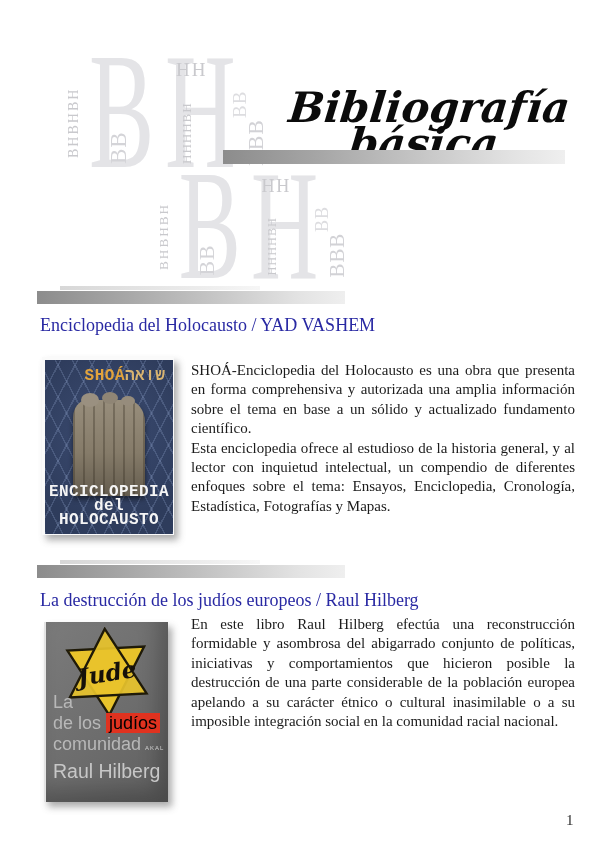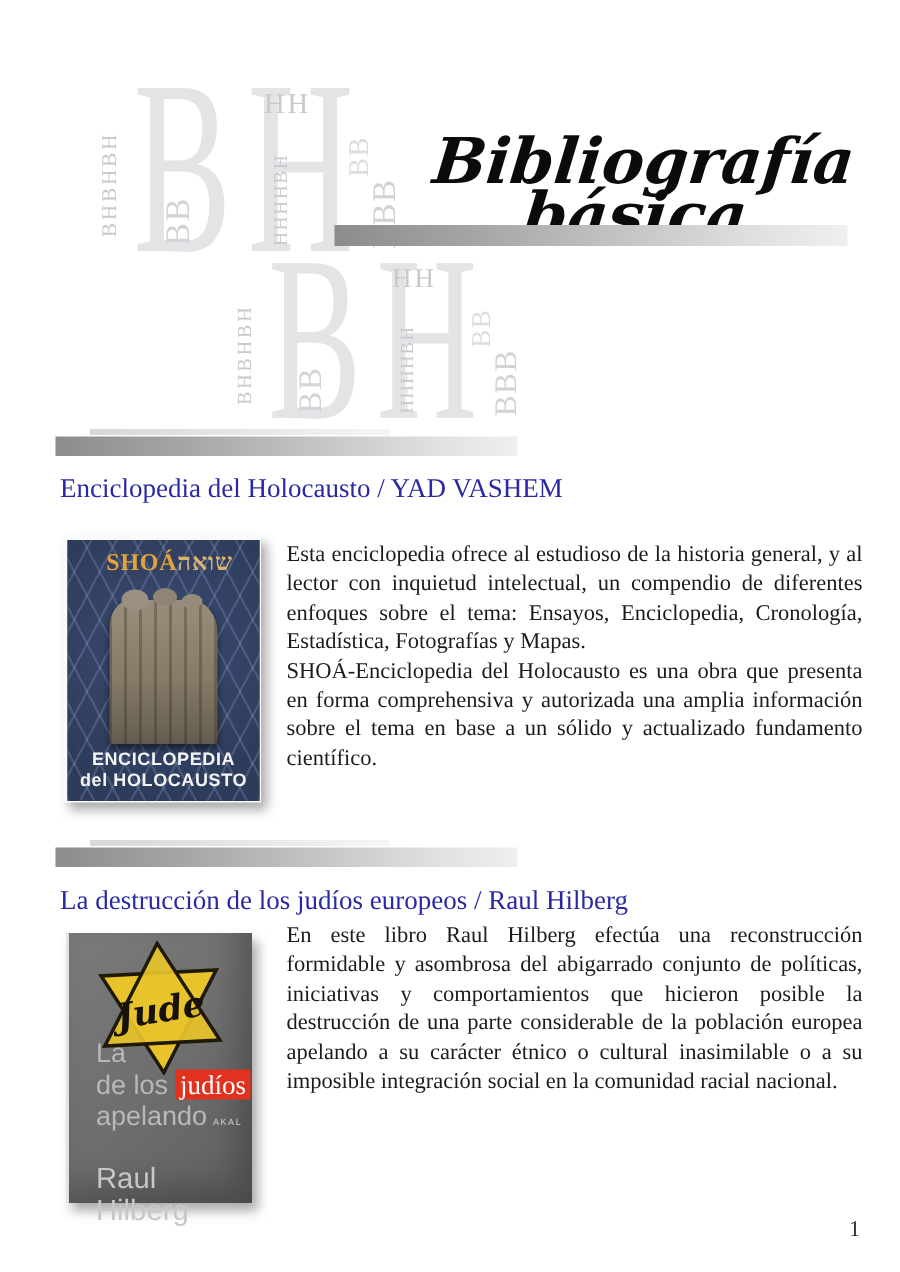--- a/index.html
+++ b/index.html
@@ -65,56 +65,56 @@
   }
   .cover1-inner{
     position:absolute;left:3px;top:3px;right:1px;bottom:1px;
     background-color:#2e3c5c;
     background-image:
       repeating-linear-gradient(62deg, rgba(145,165,205,.25) 0 1.5px, transparent 1.5px 15px),
       repeating-linear-gradient(-62deg, rgba(145,165,205,.25) 0 1.5px, transparent 1.5px 15px),
       radial-gradient(circle at 50% 42%, #3c4c72 0%, #2e3c5c 75%);
   }
   .cover1-titlerow{
-    position:absolute;top:7px;left:4px;width:100%;text-align:center;
-    font-family:Liberation Serif, serif;font-weight:bold;font-size:16px;letter-spacing:.5px;
+    position:absolute;top:7px;left:16px;width:100%;text-align:center;
+    font-family:Liberation Mono, monospace;font-weight:bold;font-size:16px;letter-spacing:.5px;
   }
   .cover1-latin{color:#e2a33c;}
   .cover1-hebrew{color:#d9b470;}
   .sculpt{
     position:absolute;left:50%;top:40px;transform:translateX(-50%);
     width:72px;height:96px;border-radius:14px 18px 3px 3px / 18px 22px 3px 3px;
     background:
       repeating-linear-gradient(90deg, rgba(45,38,26,.30) 0 2px, transparent 2px 10px),
       linear-gradient(180deg,#988e7c 0%,#857b69 55%,#645c4e 100%);
     box-shadow:0 3px 5px rgba(0,0,0,.5);
   }
   .sculpt::before{
     content:"";position:absolute;top:-7px;left:8px;width:18px;height:14px;border-radius:50%;
     background:#9a9080;box-shadow:20px -2px 0 -1px #8f8575, 38px 1px 0 -2px #968c7c;
   }
   .cover1-bottom{
     position:absolute;bottom:7px;left:0;width:100%;text-align:center;color:#f4f4f4;
-    font-family:Liberation Sans, sans-serif;font-weight:bold;font-size:12px;line-height:14px;letter-spacing:.4px;
+    font-family:Liberation Mono, monospace;font-weight:bold;font-size:16px;line-height:14px;letter-spacing:.4px;
   }
   
   .cover2{
     position:absolute;left:44px;top:622px;width:122px;height:180px;
     background:linear-gradient(135deg,#7b7b7b 0%,#6d6d6d 55%,#5f5f5f 100%);
     border-left:2px solid #e3e3e3;
     box-shadow:4px 5px 7px rgba(70,70,70,.45), inset -10px -12px 20px rgba(0,0,0,.22);
   }
   .star-svg{position:absolute;left:50%;top:5px;transform:translateX(-50%) rotate(-3deg);z-index:1;}
   .cover2-text{
-    position:absolute;left:18px;top:70px;z-index:2;
+    position:absolute;left:7px;top:70px;z-index:2;
     font-family:"Liberation Sans",sans-serif;color:#b8b8b8;font-size:18px;line-height:21px;
   }
-  .cover2-highlight{background:#e0321f;color:#ffffff;padding:0 3px;font-family:Liberation Serif, serif;}
+  .cover2-highlight{background:#e0321f;color:#000000;padding:0 3px;}
   .cover2-publisher{font-size:6px;color:#cfcfcf;margin-left:4px;letter-spacing:1px;}
-  .cover2-author{color:#c7c7c7;font-size:19.5px;margin-top:16px;}
+  .cover2-author{color:#c7c7c7;font-size:19.5px;margin-top:2px;}
 </style>
 </head>
 <body>
 
 <div>
 
   <div class="logo" id="logo-top">
     <span class="vtext l-bhbhbh">BHBHBH</span>
     <span class="big l-bigB">B</span>
     <span class="vtext l-bb">BB</span>
@@ -153,38 +153,38 @@
       </div>
       <div class="sculpt"></div>
       <div class="cover1-bottom">
         <div>ENCICLOPEDIA</div>
         <div>del HOLOCAUSTO</div>
       </div>
     </div>
   </div>
 
   <div class="para" id="para-1">
+    <p>SHOÁ-Enciclopedia del Holocausto  es una obra que presenta en forma comprehensiva y autorizada una amplia información sobre el tema en base a un sólido y actualizado fundamento científico.</p>
     <p>Esta enciclopedia ofrece al estudioso de la historia general, y al lector con inquietud intelectual, un compendio de diferentes enfoques sobre el tema: Ensayos, Enciclopedia,  Cronología, Estadística, Fotografías y Mapas.</p>
-    <p>SHOÁ-Enciclopedia del Holocausto  es una obra que presenta en forma comprehensiva y autorizada una amplia información sobre el tema en base a un sólido y actualizado fundamento científico.</p>
   </div>
 
   <div class="bar-thin" id="sec2-bar-thin"></div>
   <div class="bar" id="sec2-bar"></div>
   <div class="heading" id="heading-2">La destrucción de los judíos europeos / Raul Hilberg</div>
 
   <div class="cover2">
     <svg class="star-svg" width="94" height="90" viewBox="0 0 100 96">
       <polygon points="50,94 9,23 91,23" fill="#e8c32b" stroke="#1f1a08" stroke-width="2.5"></polygon>
       <polygon points="50,2 91,73 9,73" fill="#e8c32b" fill-opacity="0.92" stroke="#1f1a08" stroke-width="2.5"></polygon>
       <text x="50" y="58" text-anchor="middle" font-family="DejaVu Serif, serif" font-style="italic" font-weight="bold" font-size="25" fill="#16110a" transform="rotate(-6 50 50)">Jude</text>
     </svg>
     <div class="cover2-text">
       <div>La</div>
       <div><span>de los</span> <span class="cover2-highlight">judíos</span></div>
-      <div><span>apelando</span><span class="cover2-publisher">AKAL</span></div>
+      <div><span>comunidad</span><span class="cover2-publisher">AKAL</span></div>
       <div class="cover2-author">Raul Hilberg</div>
     </div>
   </div>
 
   <div class="para" id="para-2">
     <p>En este libro Raul Hilberg efectúa una reconstrucción formidable y asombrosa del abigarrado conjunto de políticas, iniciativas y comportamientos que hicieron posible la destrucción de una parte considerable de la población europea apelando a su carácter étnico o cultural inasimilable o a su imposible integración social en la comunidad racial nacional.</p>
   </div>
 
   <div class="page-number">1</div>
 

